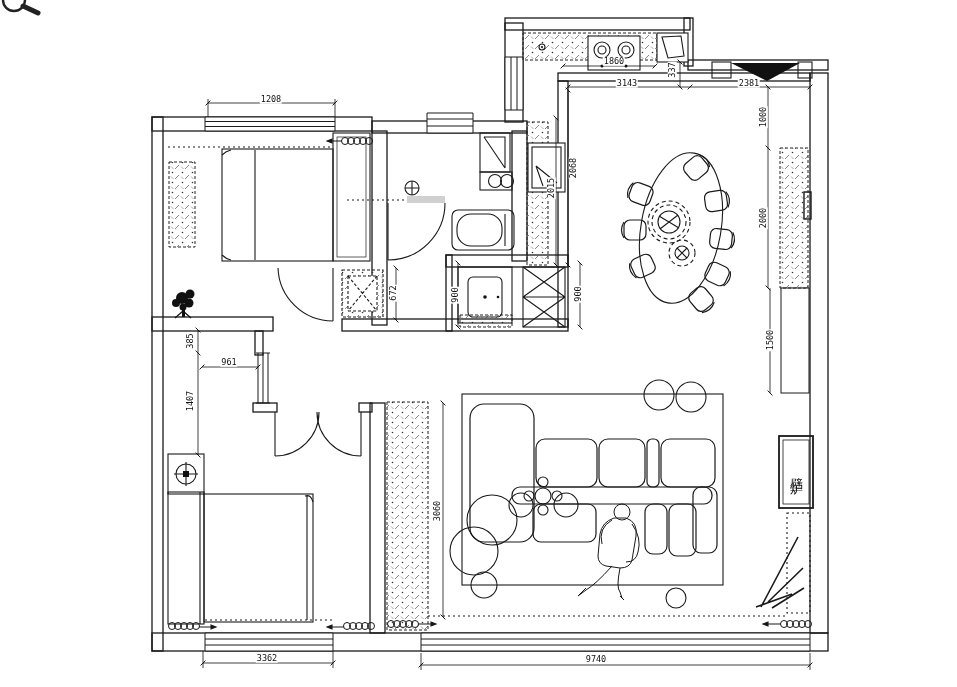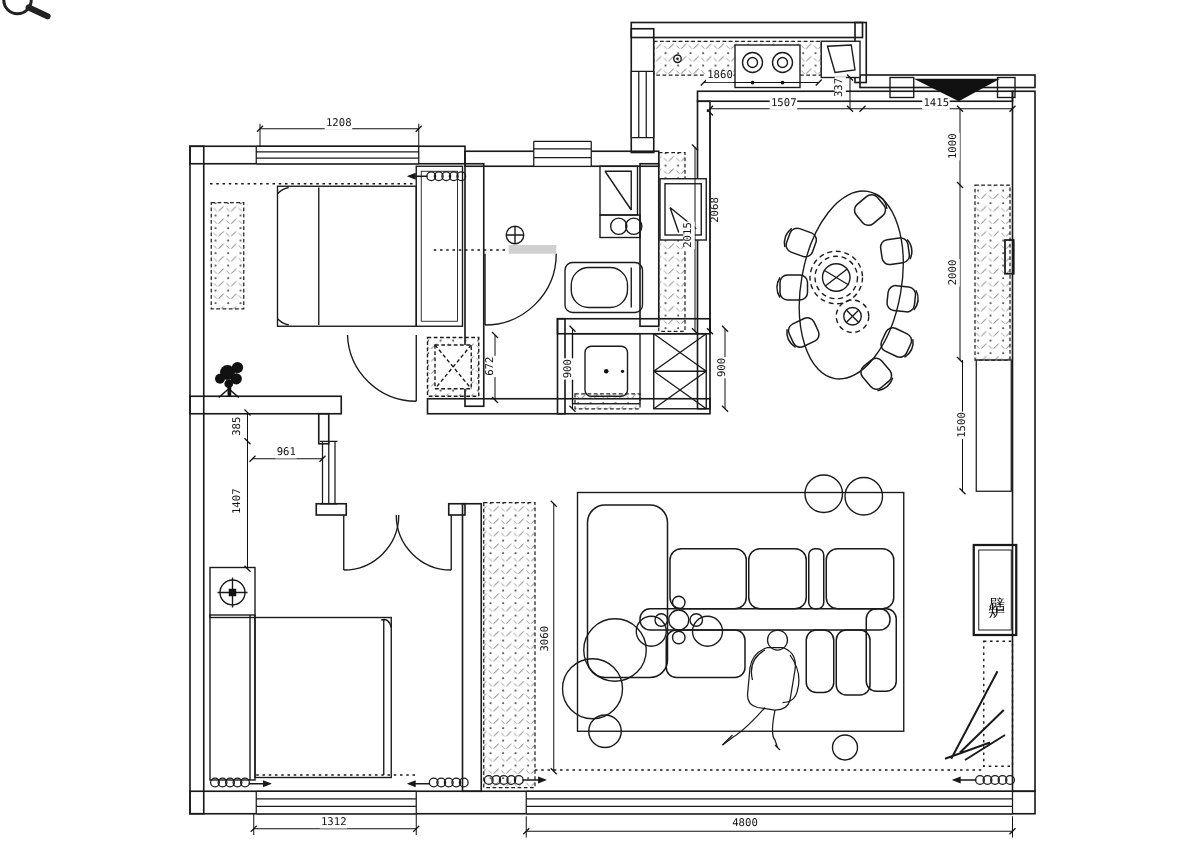--- a/index.html
+++ b/index.html
@@ -341,34 +341,34 @@
 </g>
 
 <g stroke="#222">
   <circle cx="14" cy="0" r="11" stroke-width="2.4"></circle>
   <path d="M23,6 L38,13" stroke-width="5" stroke-linecap="round"></path>
 </g>
 </svg>
 
 <div>
   <div class="dim" style="left:271px;top:99px">1208</div>
-  <div class="dim" style="left:576px;top:61px">1860</div>
+  <div class="dim" style="left:614px;top:61px">1860</div>
   <div class="dim v" style="left:672px;top:70px">337</div>
-  <div class="dim" style="left:627px;top:83px">1507</div>
-  <div class="dim" style="left:749px;top:83px">1415</div>
+  <div class="dim" style="left:627px;top:83px">3143</div>
+  <div class="dim" style="left:749px;top:83px">2381</div>
   <div class="dim v" style="left:763px;top:117px">1000</div>
   <div class="dim v" style="left:763px;top:218px">2000</div>
   <div class="dim v" style="left:770px;top:340px">1500</div>
   <div class="dim v" style="left:573px;top:168px">2068</div>
   <div class="dim v" style="left:551px;top:188px">2015</div>
   <div class="dim v" style="left:455px;top:295px">900</div>
   <div class="dim v" style="left:578px;top:294px">900</div>
   <div class="dim v" style="left:393px;top:293px">672</div>
   <div class="dim v" style="left:190px;top:341px">385</div>
   <div class="dim" style="left:229px;top:362px">961</div>
   <div class="dim v" style="left:190px;top:401px">1407</div>
   <div class="dim v" style="left:437px;top:511px">3060</div>
-  <div class="dim" style="left:267px;top:658px">1312</div>
-  <div class="dim" style="left:596px;top:659px">4800</div>
+  <div class="dim" style="left:267px;top:658px">3362</div>
+  <div class="dim" style="left:596px;top:659px">9740</div>
   <div class="fire-label" style="left:796px;top:471px">壁炉</div>
 </div>
 
 </div>
 
 </body></html>

